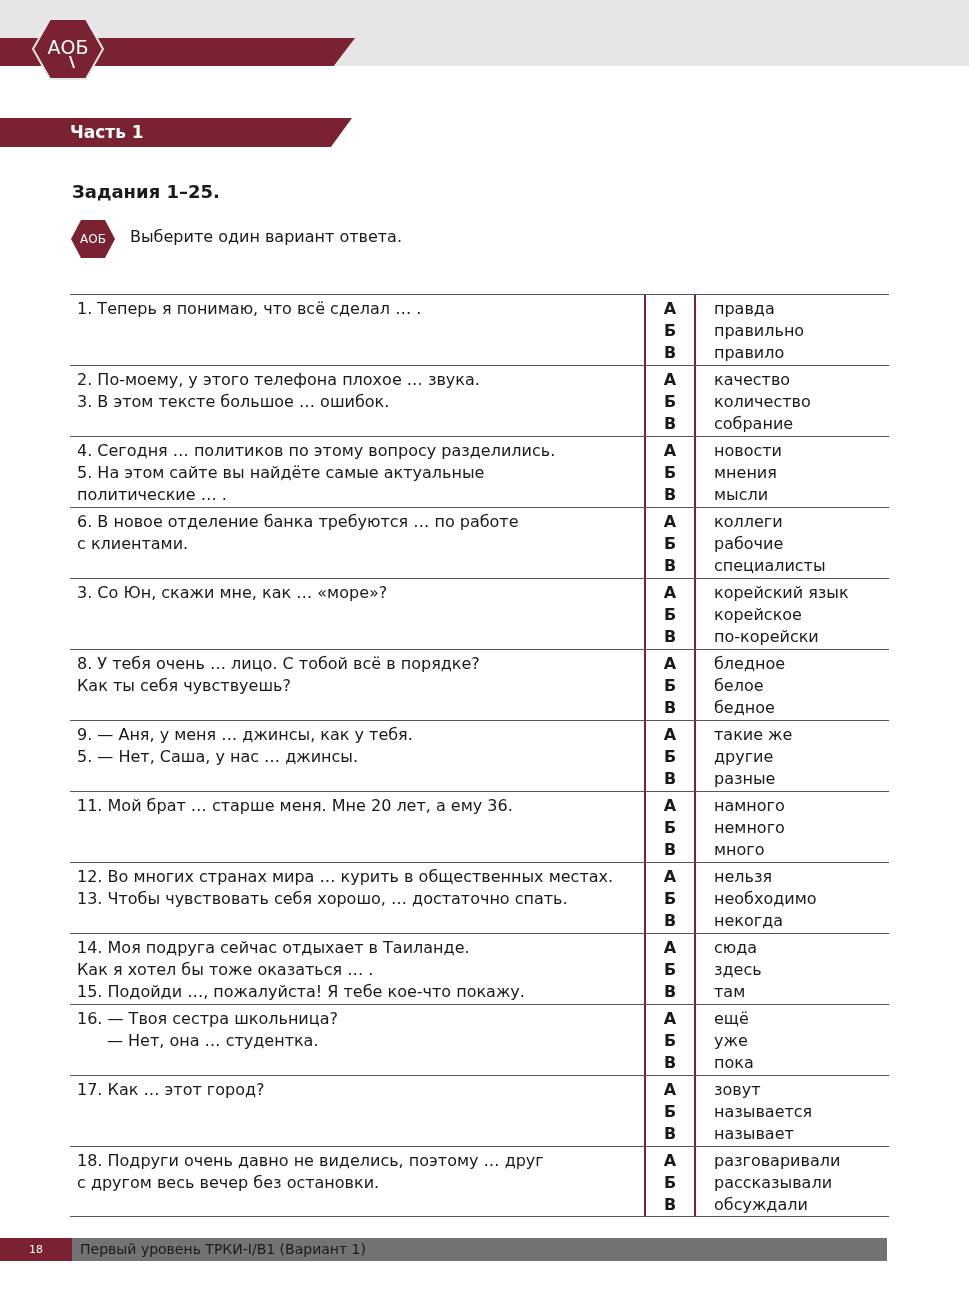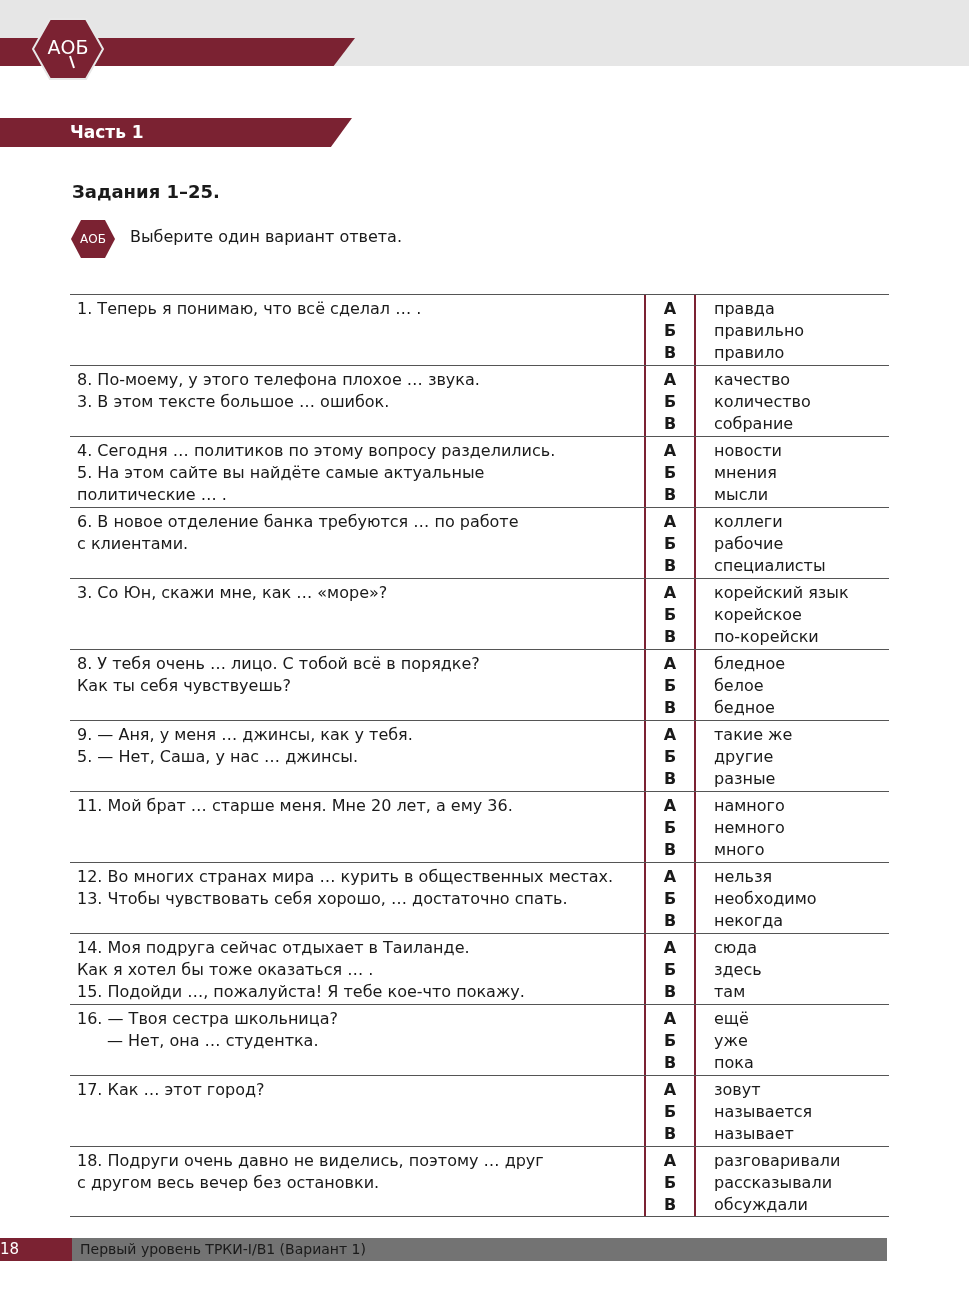--- a/index.html
+++ b/index.html
@@ -21,21 +21,21 @@
 
   .qtable { position: absolute; left: 70px; top: 294px; width: 819px; border-top: 1.5px solid #555; }
   .qrow { display: flex; height: 71px; border-bottom: 1.5px solid #555; gap: 12px; }
   .qrow:last-child { height: 70px; }
   .qcol { width: 562px; padding: 3px 0 0 7px; font-size: 16px; line-height: 22px; }
   .letters { width: 52px; border-left: 2px solid #7b2232; border-right: 2px solid #7b2232; text-align: center; font-weight: bold; font-size: 16px; line-height: 22px; padding-top: 3px; }
   .answers { flex: 1; padding: 3px 0 0 6px; font-size: 16px; line-height: 22px; }
   .line { display: block; white-space: nowrap; }
   .indent { padding-left: 30px; }
 
-  .footer-num { position: absolute; left: 0; top: 1238px; width: 72px; height: 23px; background: #7b2232; color: #fff; font-size: 15px; line-height: 23px; text-align: left; }
+  .footer-num { position: absolute; left: 0; top: 1238px; width: 72px; height: 23px; background: #7b2232; color: #fff; font-size: 11px; line-height: 23px; text-align: center; }
   .footer-bar { position: absolute; left: 72px; top: 1238px; width: 815px; height: 23px; background: #737373; font-size: 14px; line-height: 23px; padding-left: 8px; }
 </style>
 </head>
 <body>
 
 <div class="top-band"></div>
 <div class="top-ribbon"></div>
 <svg class="logo-hex" viewBox="0 0 72 62">
   <polygon points="18,1 54,1 71,31 54,61 18,61 1,31" fill="#7b2232" stroke="#e8e8e8" stroke-width="2"></polygon>
   <text x="36" y="36" text-anchor="middle" fill="#fff" font-size="19" font-family="DejaVu Sans, sans-serif">АОБ</text>
@@ -63,21 +63,21 @@
         <span class="line">В</span>
       </div>
       <div class="answers">
         <span class="line">правда</span>
         <span class="line">правильно</span>
         <span class="line">правило</span>
       </div>
     </div>
     <div class="qrow">
       <div class="qcol">
-        <span class="line">8. По-моему, у этого телефона плохое … звука.</span>
+        <span class="line">2. По-моему, у этого телефона плохое … звука.</span>
         <span class="line">3. В этом тексте большое … ошибок.</span>
       </div>
       <div class="letters">
         <span class="line">А</span>
         <span class="line">Б</span>
         <span class="line">В</span>
       </div>
       <div class="answers">
         <span class="line">качество</span>
         <span class="line">количество</span>

